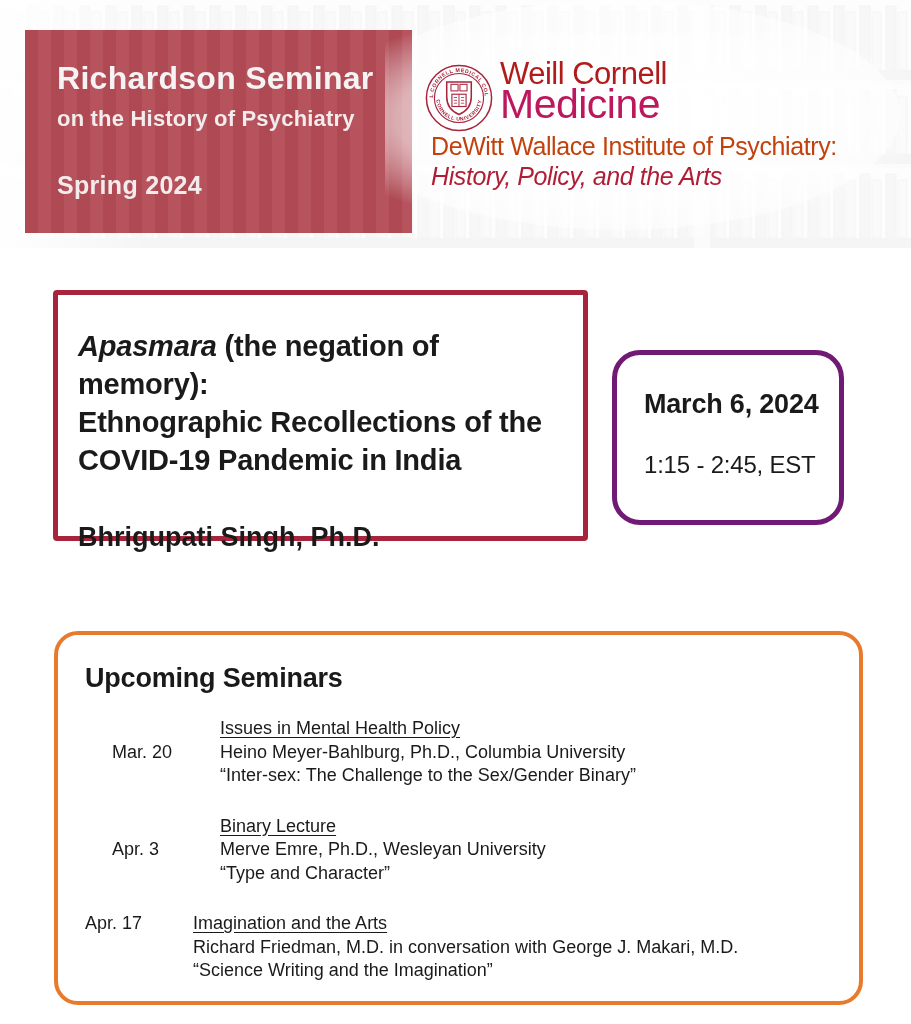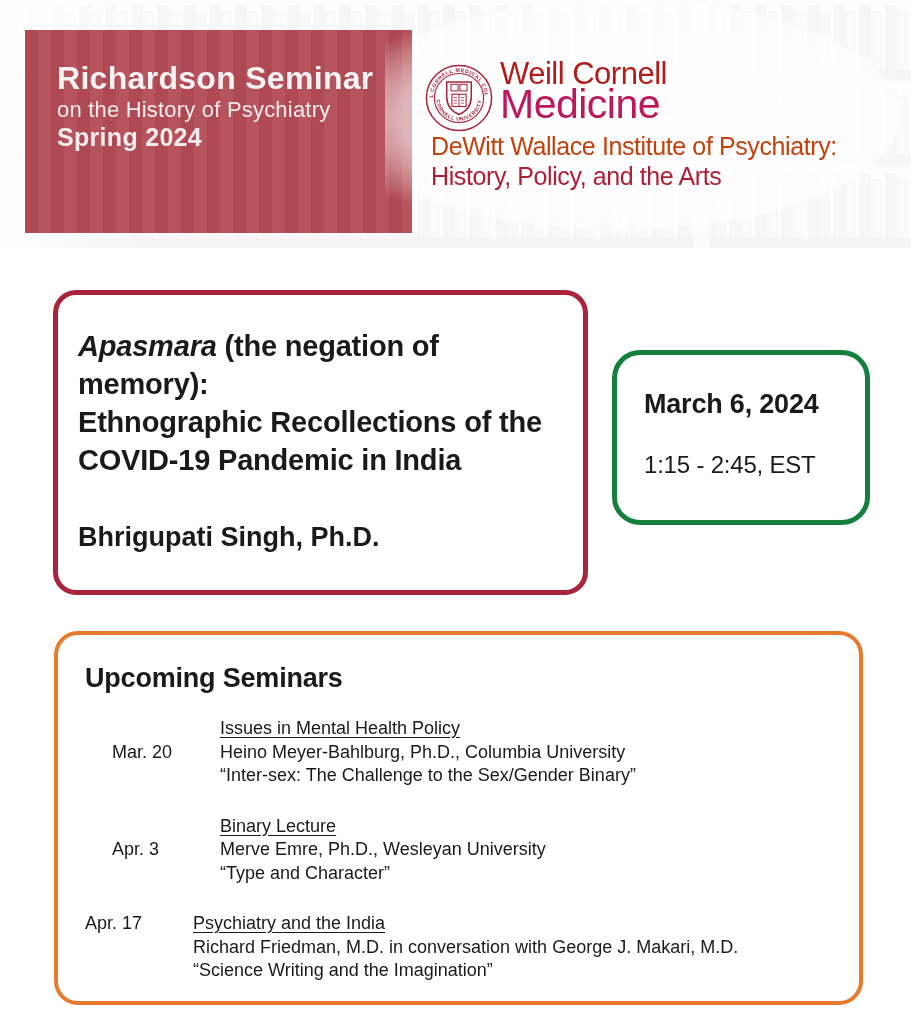--- a/index.html
+++ b/index.html
@@ -13,48 +13,48 @@
   .red-box {
     position:absolute; left:25px; top:30px; width:387px; height:203px;
     background:#b44e58; padding:30px 0 0 32px; overflow:hidden;
   }
   .red-box::before {
     content:""; position:absolute; inset:0;
     background:repeating-linear-gradient(90deg, rgba(90,0,10,0.06) 0 13px, rgba(255,255,255,0.03) 13px 26px);
     pointer-events:none;
   }
   .red-title   { position:relative; color:#f7f2f3; font-size:32px; font-weight:600; letter-spacing:0.3px; }
-  .red-sub     { position:relative; color:#f3ebec; font-size:22px; font-weight:400; letter-spacing:0.2px; }
-  .red-season  { position:relative; color:#f3ebec; font-size:25px; font-weight:600; letter-spacing:0.3px; }
+  .red-sub     { position:relative; color:#f3ebec; font-size:22px; font-weight:700; margin-top:9px; letter-spacing:0.2px; }
+  .red-season  { position:relative; color:#f3ebec; font-size:25px; font-weight:600; margin-top:39px; letter-spacing:0.3px; }
 
   .logo-area { position:absolute; left:415px; top:58px; width:490px; height:150px; }
   .logo-glow { position:absolute; left:-30px; top:-25px; width:520px; height:190px;
                background:radial-gradient(ellipse at 45% 45%, rgba(255,255,255,0.95) 0%, rgba(255,255,255,0.55) 55%, rgba(255,255,255,0) 78%); }
   .seal { position:absolute; left:10px; top:6px; }
   .wordmark { position:absolute; left:85px; top:1px; line-height:30px; }
   .wc-line1 { color:#b31b1b; font-size:31px; font-weight:400; letter-spacing:-0.5px; }
   .wc-line2 { color:#be185d; font-size:41px; font-weight:400; letter-spacing:-0.5px; }
   .institute { position:absolute; left:16px; top:73px; line-height:30px; }
   .inst-line1 { color:#c2410c; font-size:25px; font-weight:400; letter-spacing:-0.4px; }
-  .inst-line2 { color:#b01e36; font-size:25px; font-weight:400; letter-spacing:-0.4px; }
+  .inst-line2 { color:#b01e36; font-size:25px; font-weight:400; letter-spacing:-0.4px;font-style:italic; }
 
   
   .event-box {
-    position:absolute; left:53px; top:290px; width:535px; height:305px;
-    border:5px solid #a8243c; border-radius:23px; background:#ffffff;
+    position:absolute; left:53px; top:290px; width:535px; height:251px;
+    border:5px solid #a8243c; border-radius:4px; background:#ffffff;
     padding:32px 14px 0 20px;
   }
   .event-title { font-size:29px; line-height:38px; font-weight:600; letter-spacing:-0.2px; }
   .event-title .italic { font-style:italic; }
   .event-speaker { margin-top:40px; font-size:27px; line-height:37px; font-weight:600; }
 
   
   .date-box {
-    position:absolute; left:612px; top:350px; width:258px; height:175px;
-    border:5px solid #15803d; border-radius:28px; background:#ffffff;
+    position:absolute; left:612px; top:350px; width:232px; height:175px;
+    border:5px solid #701a75; border-radius:28px; background:#ffffff;
     padding:34px 0 0 27px;
   }
   .date-line { font-size:27px; font-weight:600; letter-spacing:-0.2px; }
   .time-line { font-size:24px; font-weight:400; margin-top:31px; letter-spacing:-0.2px; }
 
   
   .upcoming-box {
     position:absolute; left:54px; top:631px; width:809px; height:374px;
     border:4px solid #e87a2e; border-radius:24px; background:#ffffff;
     padding:26px 0 0 27px;
@@ -179,21 +179,21 @@
         <div class="content-cell">
           <div class="seminar-title">Binary Lecture</div>
           <div class="seminar-speaker">Merve Emre, Ph.D., Wesleyan University</div>
           <div class="seminar-talk">“Type and Character”</div>
         </div>
       </div>
 
       <div class="seminar-row">
         <div class="date-cell">Apr. 17</div>
         <div class="content-cell">
-          <div class="seminar-title">Psychiatry and the India</div>
+          <div class="seminar-title">Imagination and the Arts</div>
           <div class="seminar-speaker">Richard Friedman, M.D. in conversation with George J. Makari, M.D.</div>
           <div class="seminar-talk">“Science Writing and the Imagination”</div>
         </div>
       </div>
 
     </div>
   </section>
 
 </div>
 

